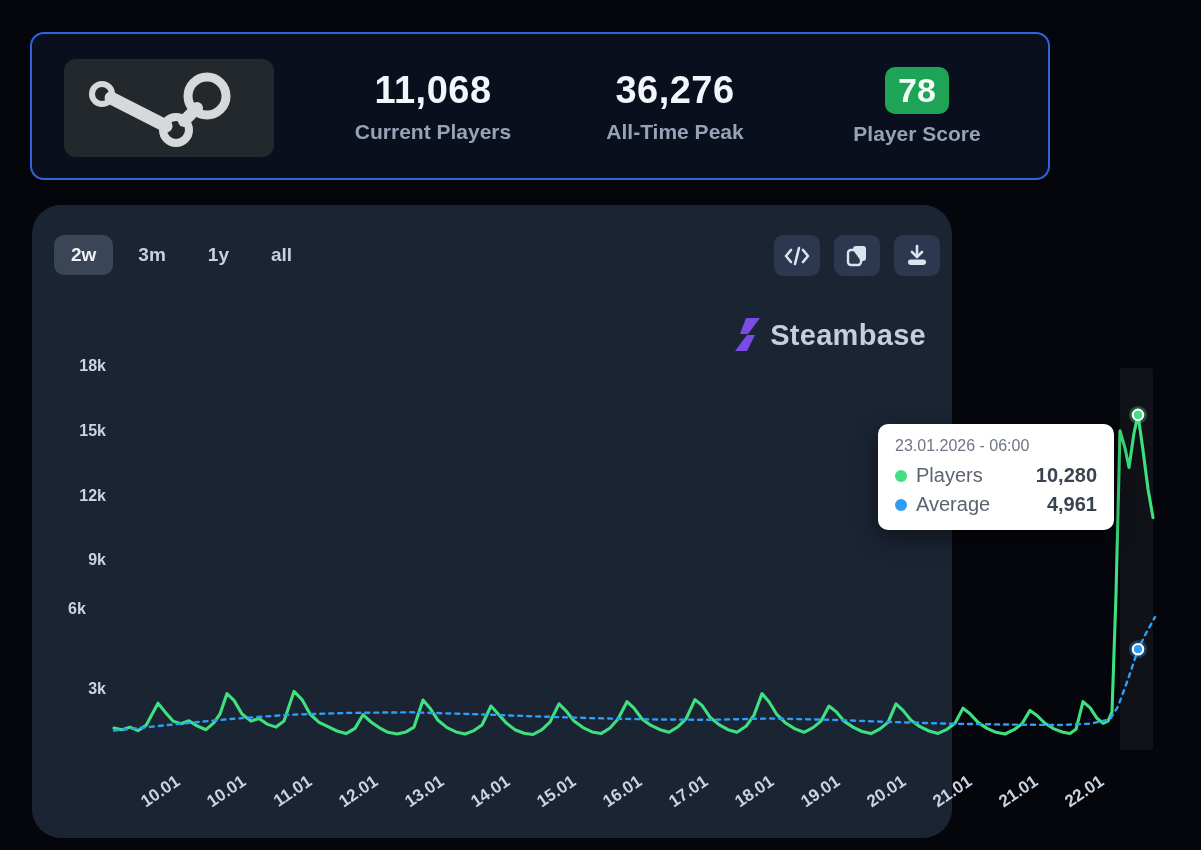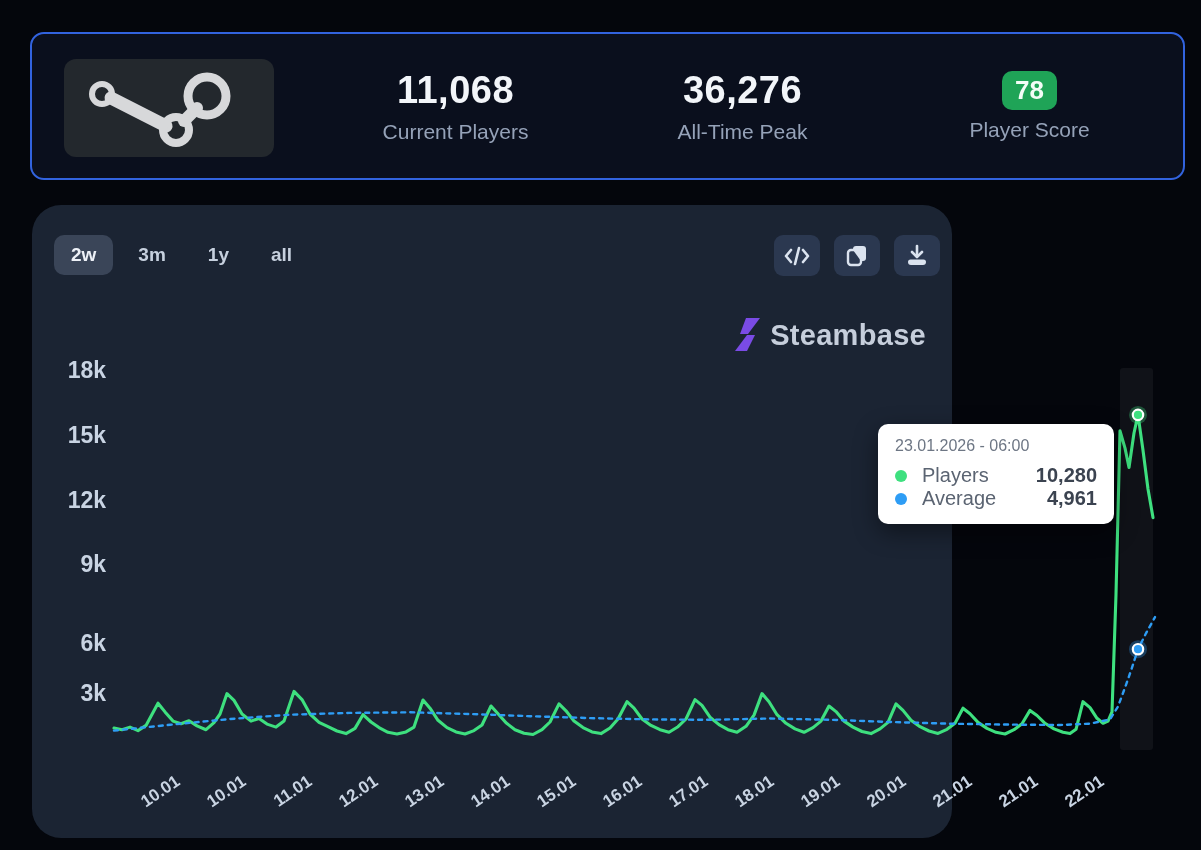--- a/index.html
+++ b/index.html
@@ -1,60 +1,60 @@
 <!DOCTYPE html>
 <html><head>
 <meta charset="utf-8">
 <style>
   * { margin:0; padding:0; box-sizing:border-box; }
   html,body { width:1201px; height:850px; background:#04060c; overflow:hidden;
     font-family:"Liberation Sans", sans-serif; }
   .stage { position:relative; width:1201px; height:850px; }
 
   
-  .stats-card { position:absolute; left:30px; top:32px; width:1155px; height:148px;
+  .stats-card { position:absolute; left:30px; top:32px; width:1020px; height:148px;
     background:#0a0f1d; border:2px solid #3263de; border-radius:14px; }
   .logo-box { position:absolute; left:32px; top:25px; width:210px; height:98px;
     background:#23282d; border-radius:12px; display:flex; align-items:center; justify-content:center; }
   .stats-row { position:absolute; left:280px; right:10px; top:0; bottom:0;
     display:flex; align-items:center; }
   .stat { flex:1; display:flex; flex-direction:column; align-items:center; gap:8px; }
   .stat-value { font-size:38px; font-weight:800; color:#f2f5f9; letter-spacing:.5px; }
-  .stat-label { font-size:21px; font-weight:400; color:#95a2b8; }
+  .stat-label { font-size:21px; font-weight:700; color:#95a2b8; }
   .score-badge { display:inline-block; background:#1fa457; color:#f2fdf6;
-    font-size:26px; font-weight:800; padding:4px 13px; border-radius:10px; }
+    font-size:34px; font-weight:800; padding:4px 13px; border-radius:10px; }
 
   
   .chart-card { position:absolute; left:32px; top:205px; width:920px; height:633px;
     background:#1b2433; border-radius:29px; }
   .range-group { position:absolute; left:22px; top:30px; display:flex; gap:8px; align-items:center; }
   .range-btn { background:transparent; border:none; color:#c6d0de; font-family:inherit;
     font-size:19px; font-weight:600; padding:9px 17px; border-radius:10px; cursor:pointer; }
   .range-btn.active { background:#3a4558; color:#edf1f7; }
   .icon-group { position:absolute; right:12px; top:30px; display:flex; gap:14px; }
   .icon-btn { width:46px; height:41px; background:#2b3850; border:none; border-radius:9px;
     display:flex; align-items:center; justify-content:center; cursor:pointer; }
   .icon-btn svg { stroke:#dbe3ef; }
 
   .brand { position:absolute; right:26px; top:112px; display:flex; align-items:flex-end; gap:9px; }
   .brand-name { font-size:29px; font-weight:600; color:#c6cedb; letter-spacing:.3px; }
 
   #y-axis { position:absolute; left:16px; top:0; bottom:0; width:58px; }
   #y-axis span { position:absolute; right:0; width:58px; text-align:right;
-    font-size:23px; font-weight:700; color:#c9d4e3; }
+    font-size:16px; font-weight:700; color:#c9d4e3; }
 
   .plot-wrap { position:absolute; left:78px; top:147px; width:1045px; height:450px; }
   .plot-wrap svg { width:100%; height:100%; overflow:visible; }
   text.tick { font-family:"Liberation Sans", sans-serif; font-size:17px; font-weight:600; fill:#c9d4e3; }
 
   
   .tooltip { position:absolute; left:846px; top:219px; width:236px; background:#ffffff;
     border-radius:10px; padding:13px 17px 14px; box-shadow:0 8px 24px rgba(0,0,0,.45); }
   .tip-title { font-size:16px; color:#6d7684; margin-bottom:9px; }
-  .tip-row { display:flex; align-items:center; gap:15px; }
+  .tip-row { display:flex; align-items:center; gap:9px; margin-top:6px; }
   .tip-dot { width:12px; height:12px; border-radius:50%; flex:0 0 auto; }
   .tip-label { flex:1; font-size:20px; color:#5b6472; }
   .tip-value { font-size:20px; font-weight:800; color:#3b4350; }
 </style>
 </head>
 <body>
 
 <div class="stage">
 
   <section class="stats-card">
@@ -118,21 +118,21 @@
     <div class="brand">
       <svg width="27" height="35" viewBox="0 0 27 35">
         <path d="M12 1 L26 1 L14 17 L6 17 Z" fill="#7a4be5"></path>
         <path d="M13 18 L21 18 L13 34 L1 34 Z" fill="#7a4be5"></path>
       </svg>
       <span class="brand-name">Steambase</span>
     </div>
 
     <div id="y-axis">
         <span style="top: 475.401px;">3k</span>
-        <span style="top: 425px;">6k</span>
+        <span style="top: 395px; text-align: center;">6k</span>
         <span style="top: 346.203px;">9k</span>
         <span style="top: 281.604px;">12k</span>
         <span style="top: 217.005px;">15k</span>
         <span style="top: 152.406px;">18k</span>
       </div>
 
     <div class="plot-wrap">
       <svg id="plot" viewBox="0 0 1045 450" preserveAspectRatio="none">
           <rect x="1010" y="16" width="33" height="382" rx="3" fill="rgba(255,255,255,0.05)"></rect>
           <path d="M4,376.0 L12,377.7 L20,375.1 L28,378.6 L36,373.4 L48,351.2 L55,359.9 L63,369.1 L71,371.7 L79,368.7 L87,373.9 L96,377.7 L104,370.6 L110,362.0 L117,341.6 L124,348.4 L132,362.0 L141,369.1 L149,366.5 L157,372.1 L166,375.1 L174,369.1 L184,339.4 L192,347.6 L200,362.0 L209,370.4 L218,374.7 L227,379.0 L236,381.6 L245,376.4 L253,362.7 L261,370.0 L269,375.6 L278,380.3 L287,382.0 L296,379.9 L304,375.1 L313,348.0 L320,356.2 L328,368.3 L337,375.6 L346,379.9 L355,382.0 L364,378.6 L372,373.0 L381,354.0 L388,361.8 L396,370.8 L405,377.7 L414,381.2 L423,382.5 L432,377.7 L440,370.0 L449,351.9 L456,358.8 L464,369.1 L473,375.6 L482,379.9 L491,381.6 L500,376.0 L508,367.0 L517,349.7 L524,356.2 L532,367.0 L541,373.4 L550,377.7 L559,380.3 L568,374.7 L576,367.0 L585,347.6 L592,353.4 L600,365.2 L609,372.6 L618,377.7 L627,380.3 L636,374.3 L644,363.1 L652,341.6 L659,349.7 L667,362.7 L676,371.3 L685,376.9 L694,380.3 L703,375.6 L711,369.1 L719,354.0 L726,359.6 L734,369.1 L743,375.1 L752,379.5 L761,381.6 L770,376.9 L778,370.4 L786,351.9 L793,358.4 L801,368.3 L810,374.7 L819,379.0 L828,381.4 L837,377.3 L845,371.3 L853,356.2 L860,361.8 L868,370.4 L877,376.4 L886,380.3 L895,382.0 L904,377.7 L912,371.7 L920,358.4 L927,363.5 L935,371.3 L944,376.9 L953,380.3 L960,381.6 L966,377.3 L973,349.7 L980,355.6 L987,366.3 L993,371.3 L998,369.1 L1002,359.9 L1006,242.5 L1010,78.9 L1015,96.1 L1019,115.5 L1024,81.0 L1028,62.9 L1033,98.2 L1038,137.0 L1043,165.6" fill="none" stroke="#3ee07f" stroke-width="3.1" stroke-linejoin="round" stroke-linecap="round"></path>

